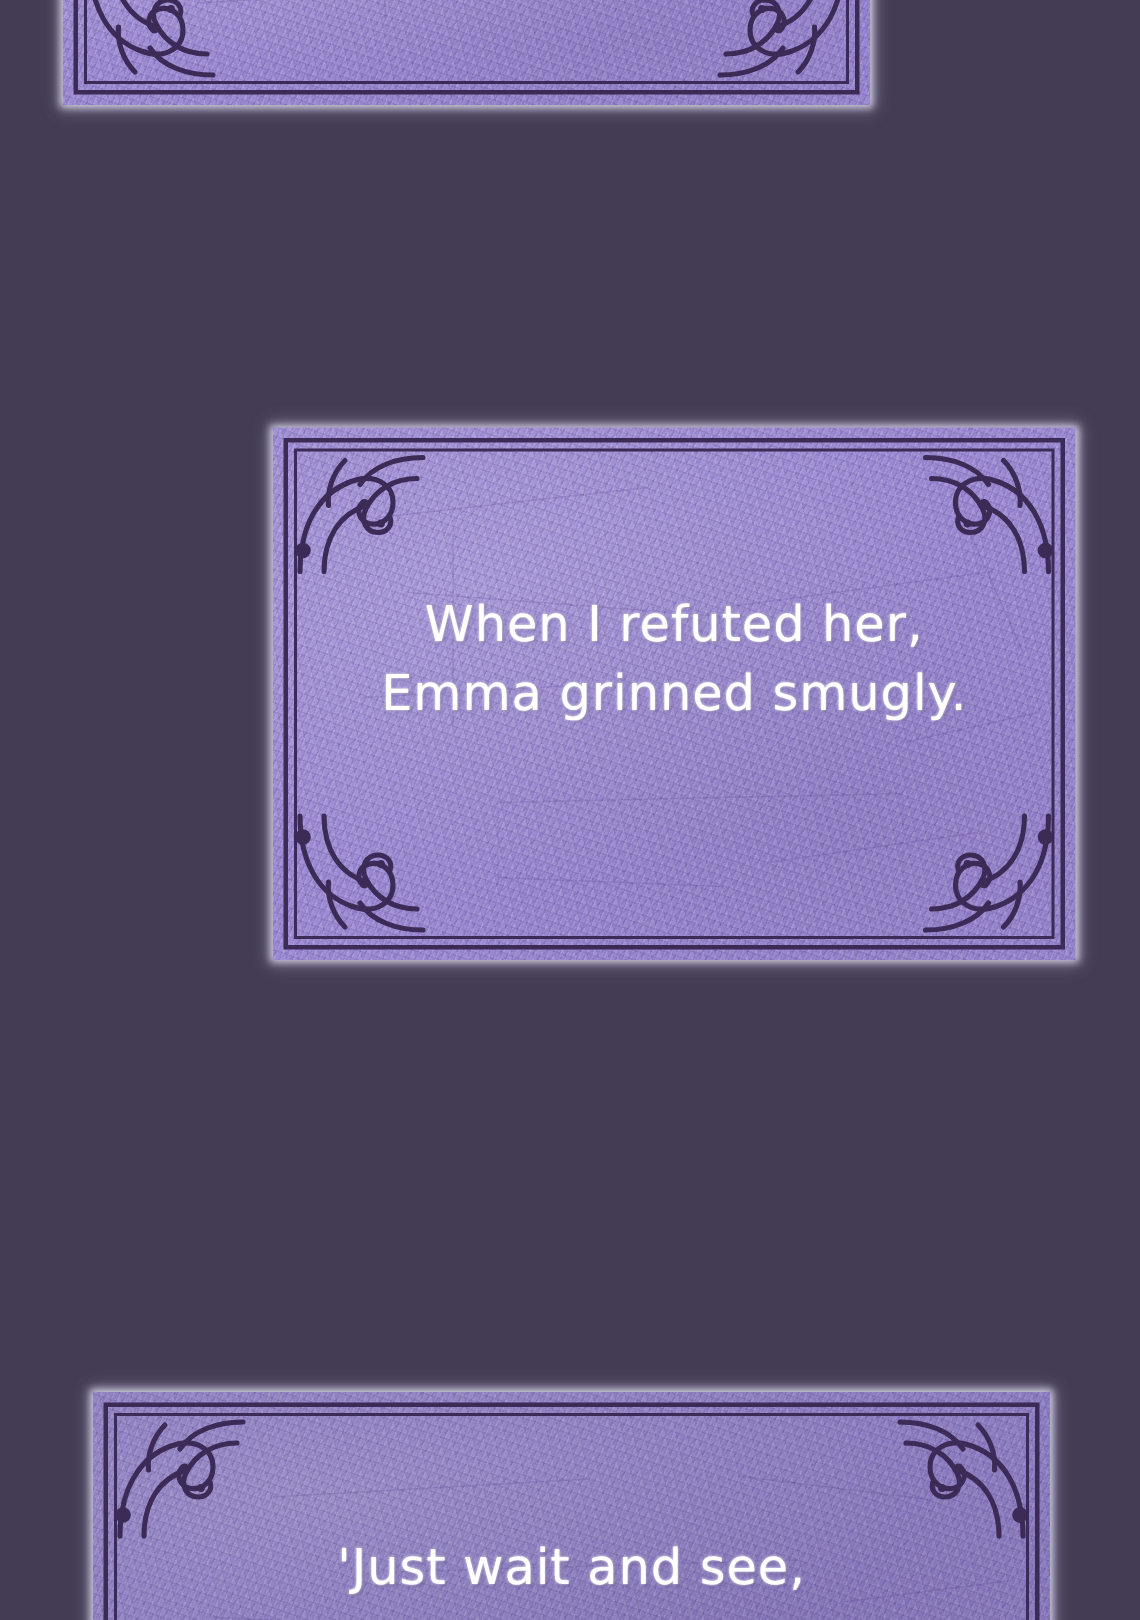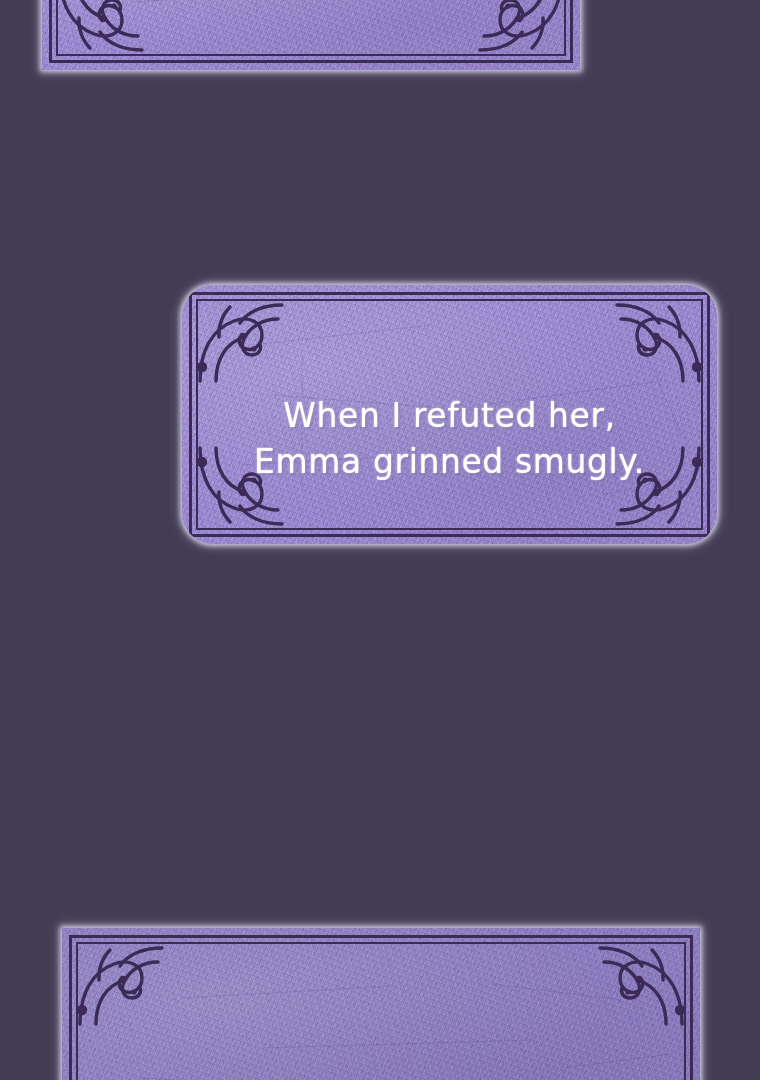--- a/index.html
+++ b/index.html
@@ -83,21 +83,21 @@
     text-shadow:
        0 0 2px rgba(255,255,255,0.95),
        0 0 6px rgba(150,135,200,0.95),
        1px 1px 2px rgba(60,40,95,0.55);
     white-space:pre-line;
     z-index:6;
   }
 
   
   #panel-top    { left:42px;  top:-108px; width:538px; height:178px; }
-  #panel-mid    { left:182px; top:285px;  width:535px; height:259px;border-radius:31px; }
+  #panel-mid    { left:182px; top:285px;  width:535px; height:355px; }
   #panel-bottom { left:62px;  top:928px;  width:638px; height:230px; background-color:#8b7bc2; }
 
   #panel-top    .panel-text { top:40px; }
   #panel-mid    .panel-text { top:108px; }
   #panel-bottom .panel-text { top:94px; }
 
   #panel-bottom .grain { opacity:.88; filter:brightness(.96); }
 </style>
 </head>
 <body>
@@ -273,15 +273,16 @@
           <path d="M96 16 C78 16 62 22 54 34"></path>
           <path d="M92 30 C76 30 64 38 58 50 C54 58 58 66 66 66 C72 66 76 61 74 56"></path>
           <path d="M44 18 C36 26 32 38 33 48"></path>
         </g>
         <circle cx="16" cy="78" r="5.2" fill="#3c2a57"></circle>
         <circle cx="57" cy="47" r="3.3" fill="#3c2a57"></circle>
         <circle cx="68" cy="60" r="2.6" fill="#3c2a57"></circle>
       </svg>
     </div>
 
+    <div class="panel-text">'Just wait and see,</div>
   </div>
 
 </div>
 
 </body></html>

